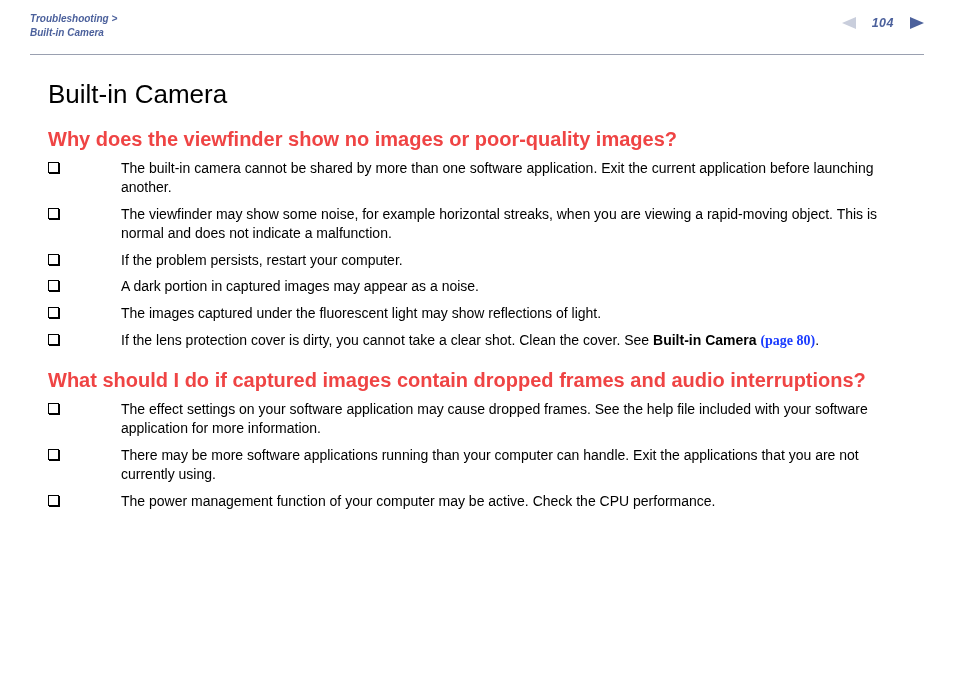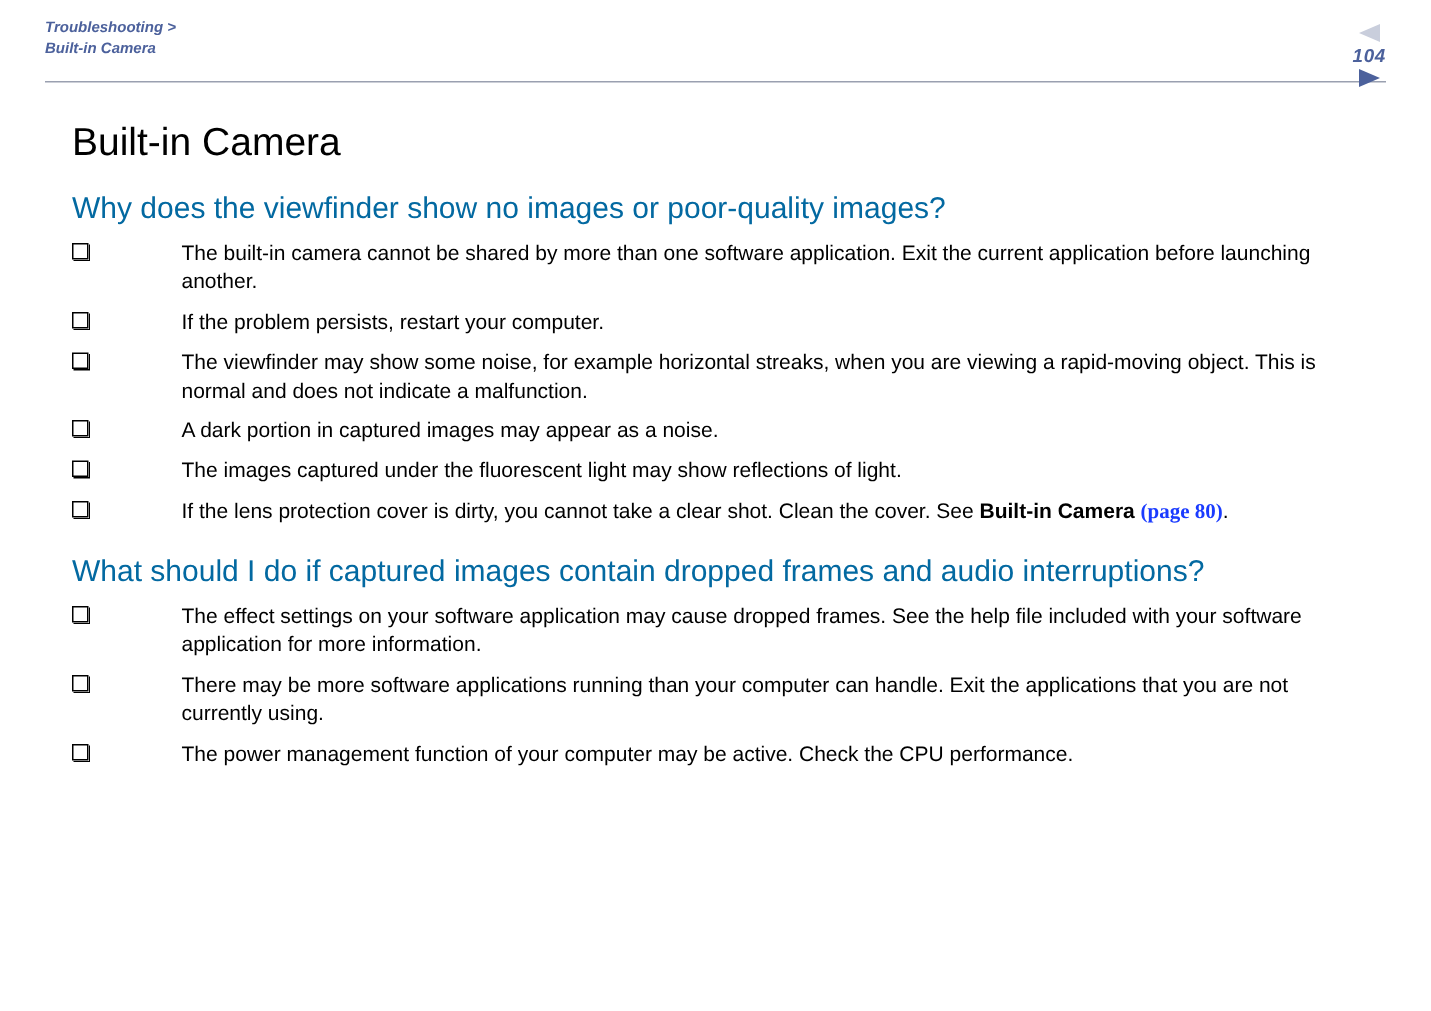--- a/index.html
+++ b/index.html
@@ -26,23 +26,22 @@
   .breadcrumb {
     color: #4c619c;
     font-size: 10px;
     font-weight: bold;
     line-height: 1.35;
     font-style: italic;
   }
   .page-number-block {
     display: flex;
     align-items: center;
-    gap: 2px;
+    gap: 16px;
     margin-top: 4px;
-    flex-direction: column;
   }
   .page-number {
     color: #4c619c;
     font-size: 12.5px;
     font-weight: bold;
     font-style: italic;
     letter-spacing: 0.5px;
   }
   .nav-tri {
     display: inline-block;
@@ -57,22 +56,22 @@
     padding: 24px 16px 0 18px;
   }
   h1.title {
     font-size: 26px;
     font-weight: normal;
     margin: 0 0 12px 0;
     color: #000;
   }
   h2.question {
     font-size: 20px;
-    font-weight: normal;
-    color: #0369a1;
+    font-weight: bold;
+    color: #ef4444;
     margin: 18px 0 8px 0;
   }
   ul.bullets {
     list-style: none;
     padding: 0;
     margin: 0;
   }
   ul.bullets li {
     display: flex;
     align-items: flex-start;
@@ -128,25 +127,25 @@
     <h1 class="title">Built-in Camera</h1>
 
     <h2 class="question">Why does the viewfinder show no images or poor-quality images?</h2>
     <ul class="bullets">
       <li>
         <span class="bullet-box"></span>
         <span class="bullet-text">The built-in camera cannot be shared by more than one software application. Exit the current application before launching another.</span>
       </li>
       <li>
         <span class="bullet-box"></span>
-        <span class="bullet-text">If the problem persists, restart your computer.</span>
+        <span class="bullet-text">The viewfinder may show some noise, for example horizontal streaks, when you are viewing a rapid-moving object. This is normal and does not indicate a malfunction.</span>
       </li>
       <li>
         <span class="bullet-box"></span>
-        <span class="bullet-text">The viewfinder may show some noise, for example horizontal streaks, when you are viewing a rapid-moving object. This is normal and does not indicate a malfunction.</span>
+        <span class="bullet-text">If the problem persists, restart your computer.</span>
       </li>
     </ul>
 
     <ul class="bullets">
       <li>
         <span class="bullet-box"></span>
         <span class="bullet-text">A dark portion in captured images may appear as a noise.</span>
       </li>
       <li>
         <span class="bullet-box"></span>

